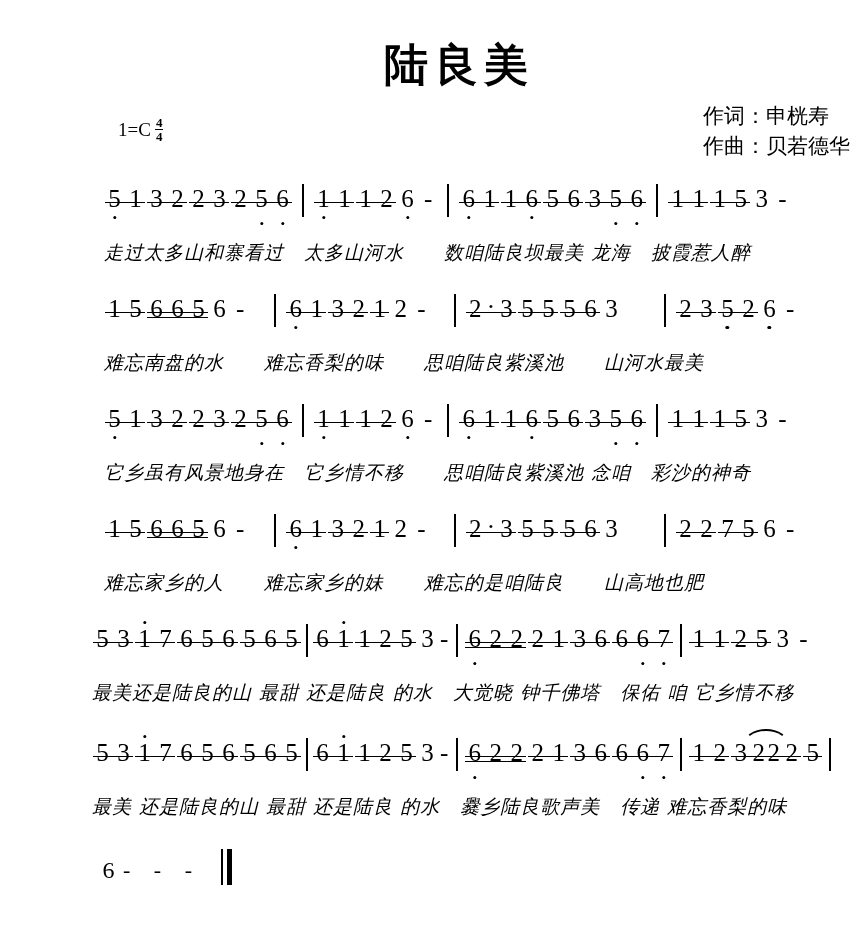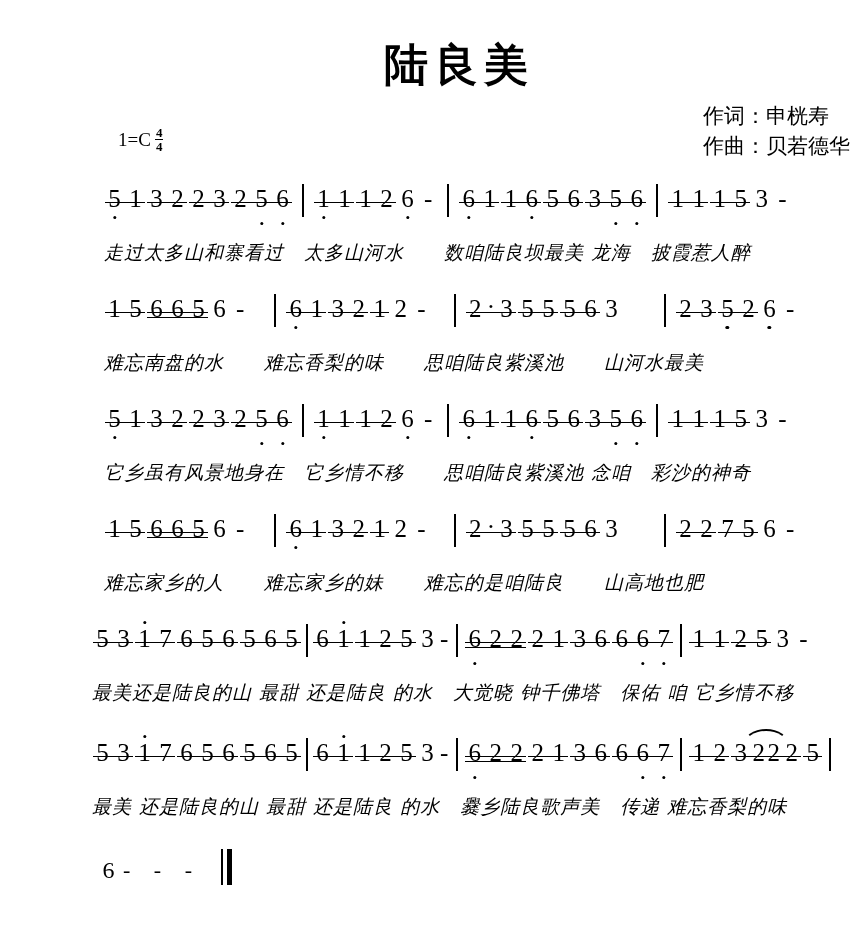--- a/index.html
+++ b/index.html
@@ -24,21 +24,21 @@
   }
   .credits{
     position:absolute;
     right:36px; top:103px;
     font-size:21px;
     line-height:1.45;
     font-family:Liberation Mono, monospace;
   }
   .keysig{
     position:absolute;
-    left:86px; top:126px;
+    left:86px; top:116px;
     font-size:19px;
     font-family:"Liberation Serif","DejaVu Serif",serif;
     display:flex;align-items:center;gap:4px;
   }
   .keysig .meter{
     display:inline-flex;flex-direction:column;align-items:center;
     font-size:13px;font-weight:700;line-height:1.0;
   }
   .keysig .meter .num{border-bottom:1.4px solid #000;padding:0 1px;}
   .keysig .meter .den{padding:0 1px;}

